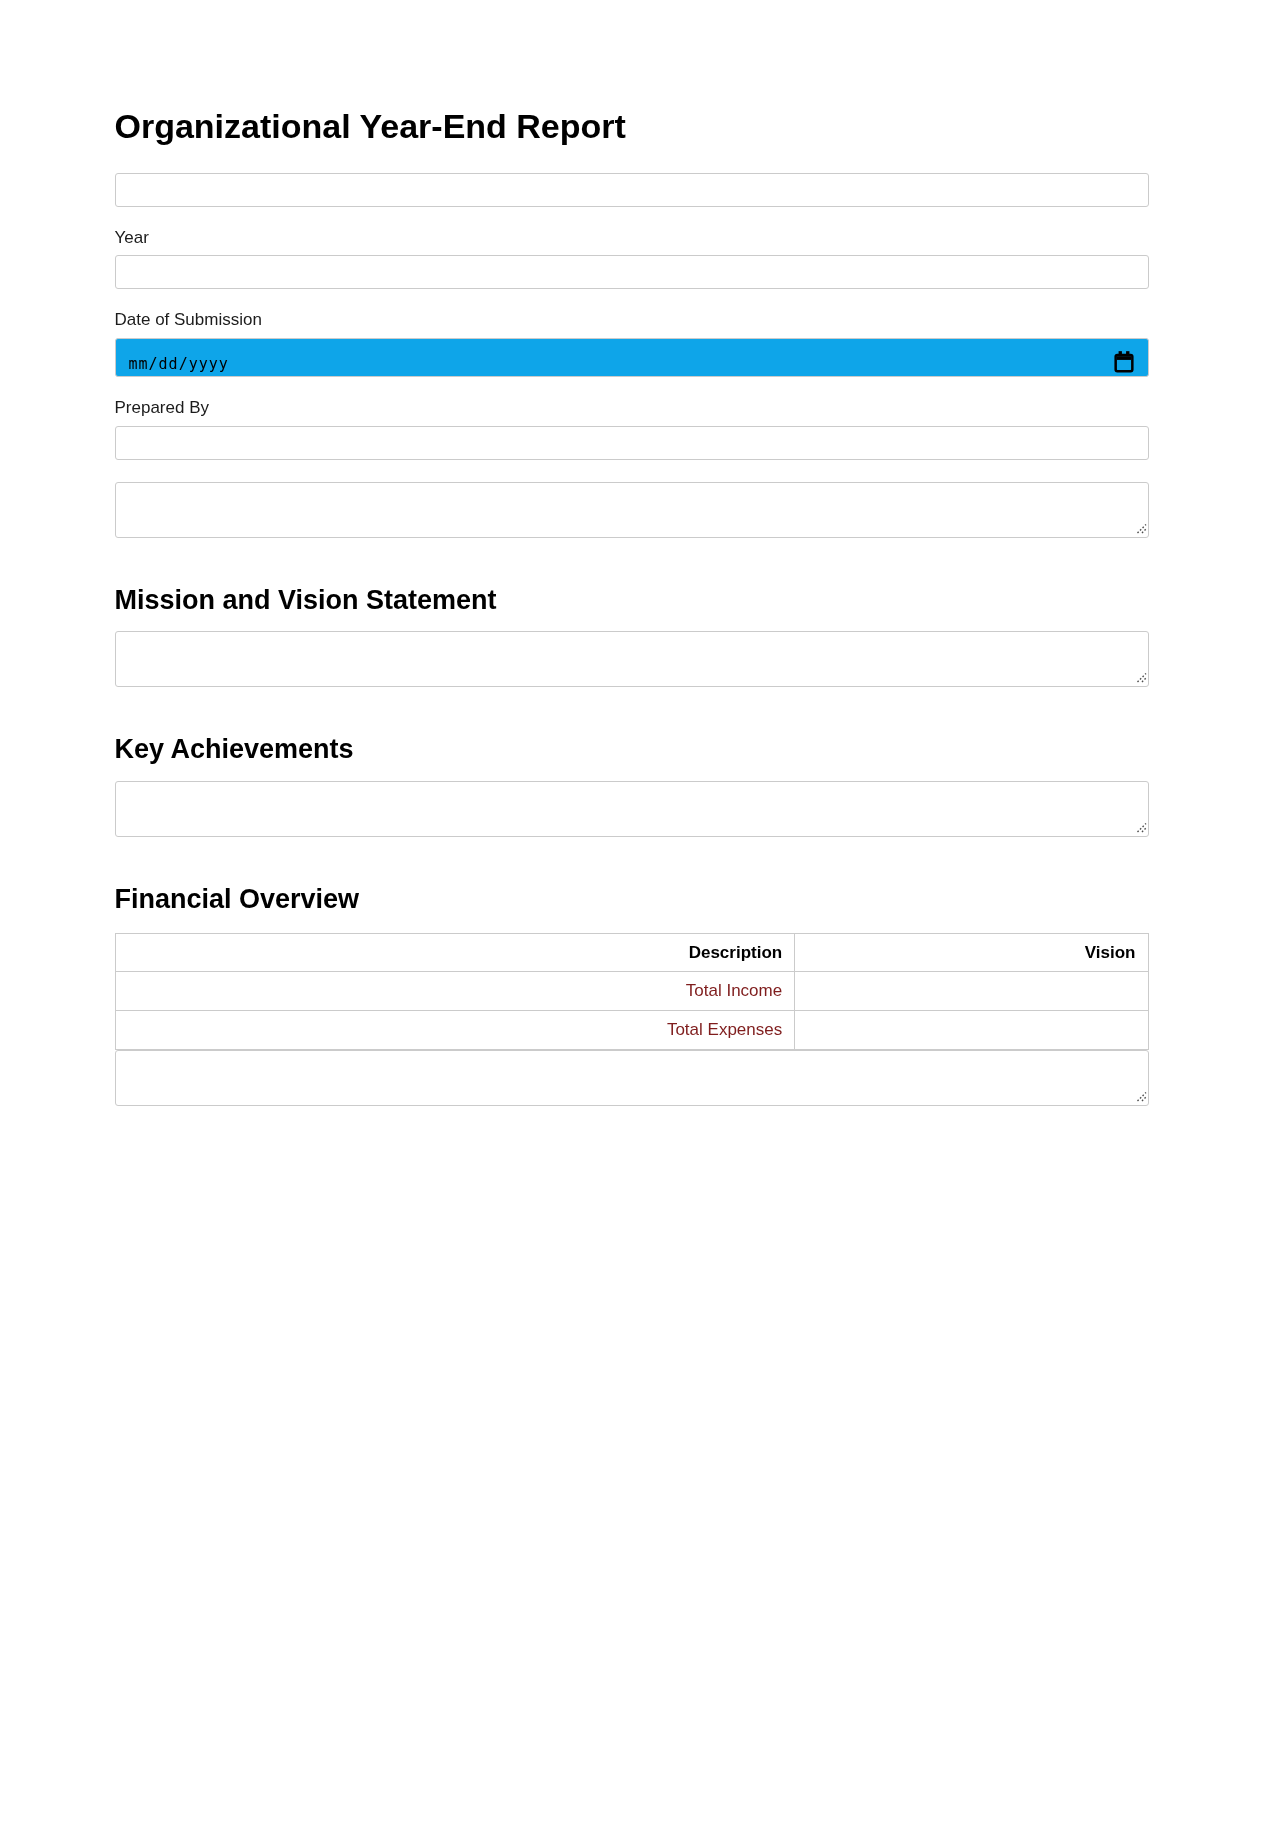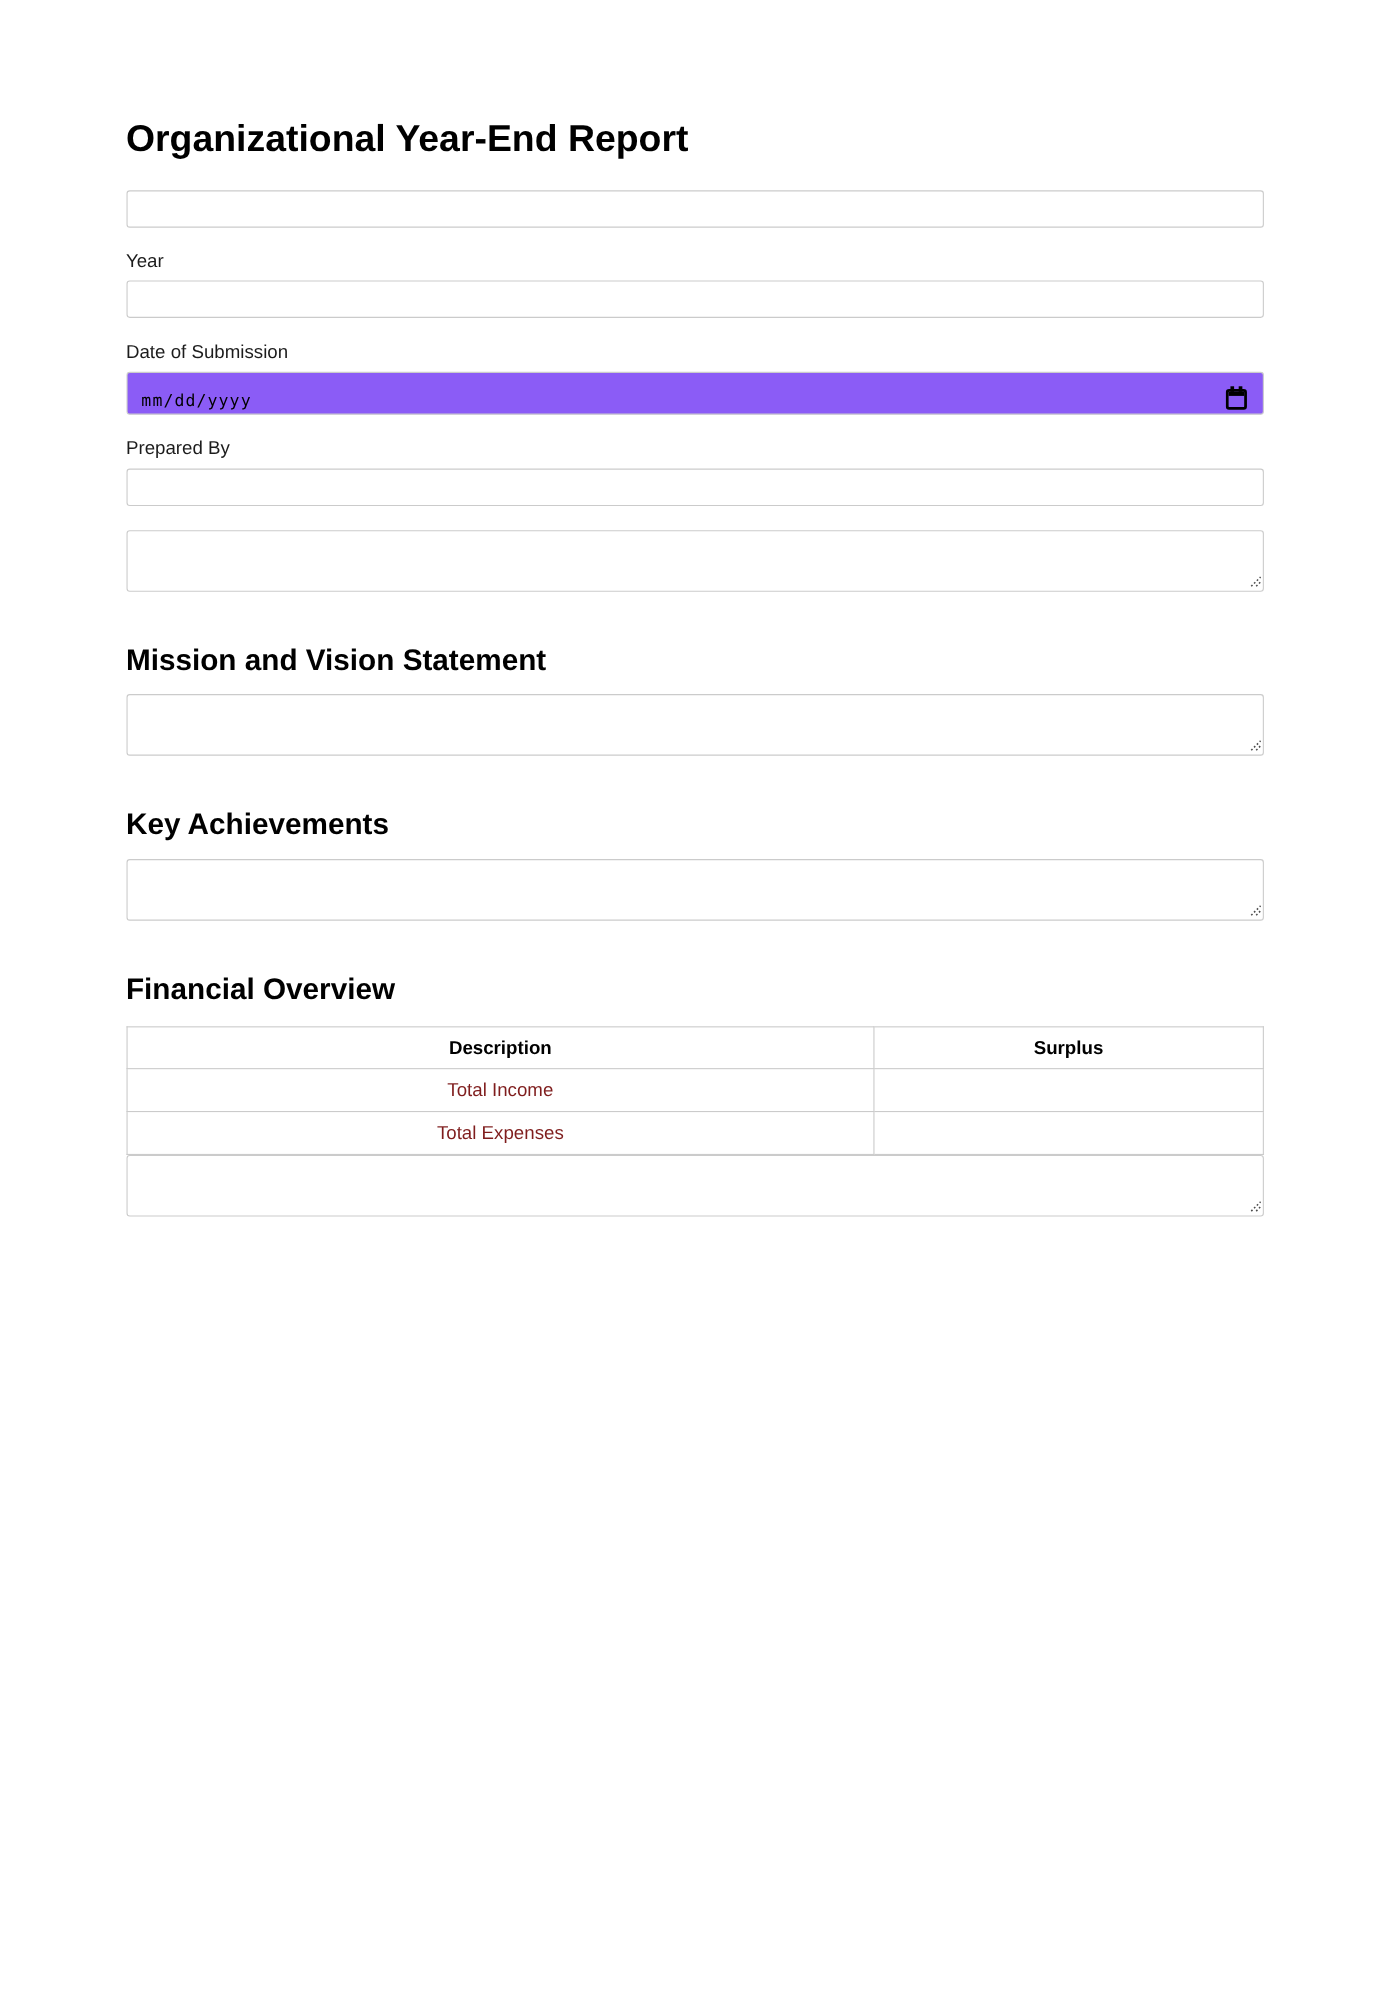--- a/index.html
+++ b/index.html
@@ -30,21 +30,21 @@
   .text-input {
     width: 100%; height: 34px;
     border: 1px solid #cbcbcb; border-radius: 3px;
     padding: 0 10px; font-size: 17px;
     font-family: "Liberation Sans", sans-serif;
     color: #1c1c1c; background: #fff; outline: none;
   }
   .date-input {
     width: 100%; height: 39px;
     border: 1px solid #cbcbcb; border-radius: 3px;
-    background: #8b5cf6;
+    background: #0ea5e9;
     display: flex; align-items: center; justify-content: space-between;
     padding: 12px 12px 0 13px;
     cursor: default;
   }
   .date-placeholder {
     font-family: "DejaVu Sans Mono", monospace;
     font-size: 15px; letter-spacing: 1px; color: #000;
   }
   .calendar-btn {
     display: inline-flex; align-items: center; justify-content: center;
@@ -59,21 +59,21 @@
     font-family: "Liberation Sans", sans-serif;
     resize: none; outline: none; background: #fff;
   }
   .resize-handle { position: absolute; right: 2px; bottom: 4px; line-height: 0; cursor: nwse-resize; }
 
   table.data-table {
     width: 100%; border-collapse: collapse; table-layout: fixed;
     margin-top: 18px; font-size: 17px;
   }
   table.data-table th, table.data-table td {
-    border: 1px solid #cbcbcb; text-align: center; vertical-align: middle;
+    border: 1px solid #cbcbcb; text-align: right; vertical-align: middle;
     padding: 0 12px;
   }
   table.data-table th { font-weight: 700; height: 38px; color: #000; }
   table.data-table td { height: 39px; color: #7f1d1d; }
   col.col-description { width: 65.8%; }
   col.col-amount { width: 34.2%; }
 
   .bottom-spacer { height: 520px; }
 </style>
 </head>
@@ -154,21 +154,21 @@
 
   <h2 class="section-heading">Financial Overview</h2>
   <table class="data-table">
     <colgroup>
         <col class="col-description">
         <col class="col-amount">
       </colgroup>
     <thead>
       <tr>
         <th>Description</th>
-        <th>Surplus</th>
+        <th>Vision</th>
       </tr>
     </thead>
     <tbody>
       <tr>
         <td>Total Income</td>
         <td></td>
       </tr>
       <tr>
         <td>Total Expenses</td>
         <td></td>

